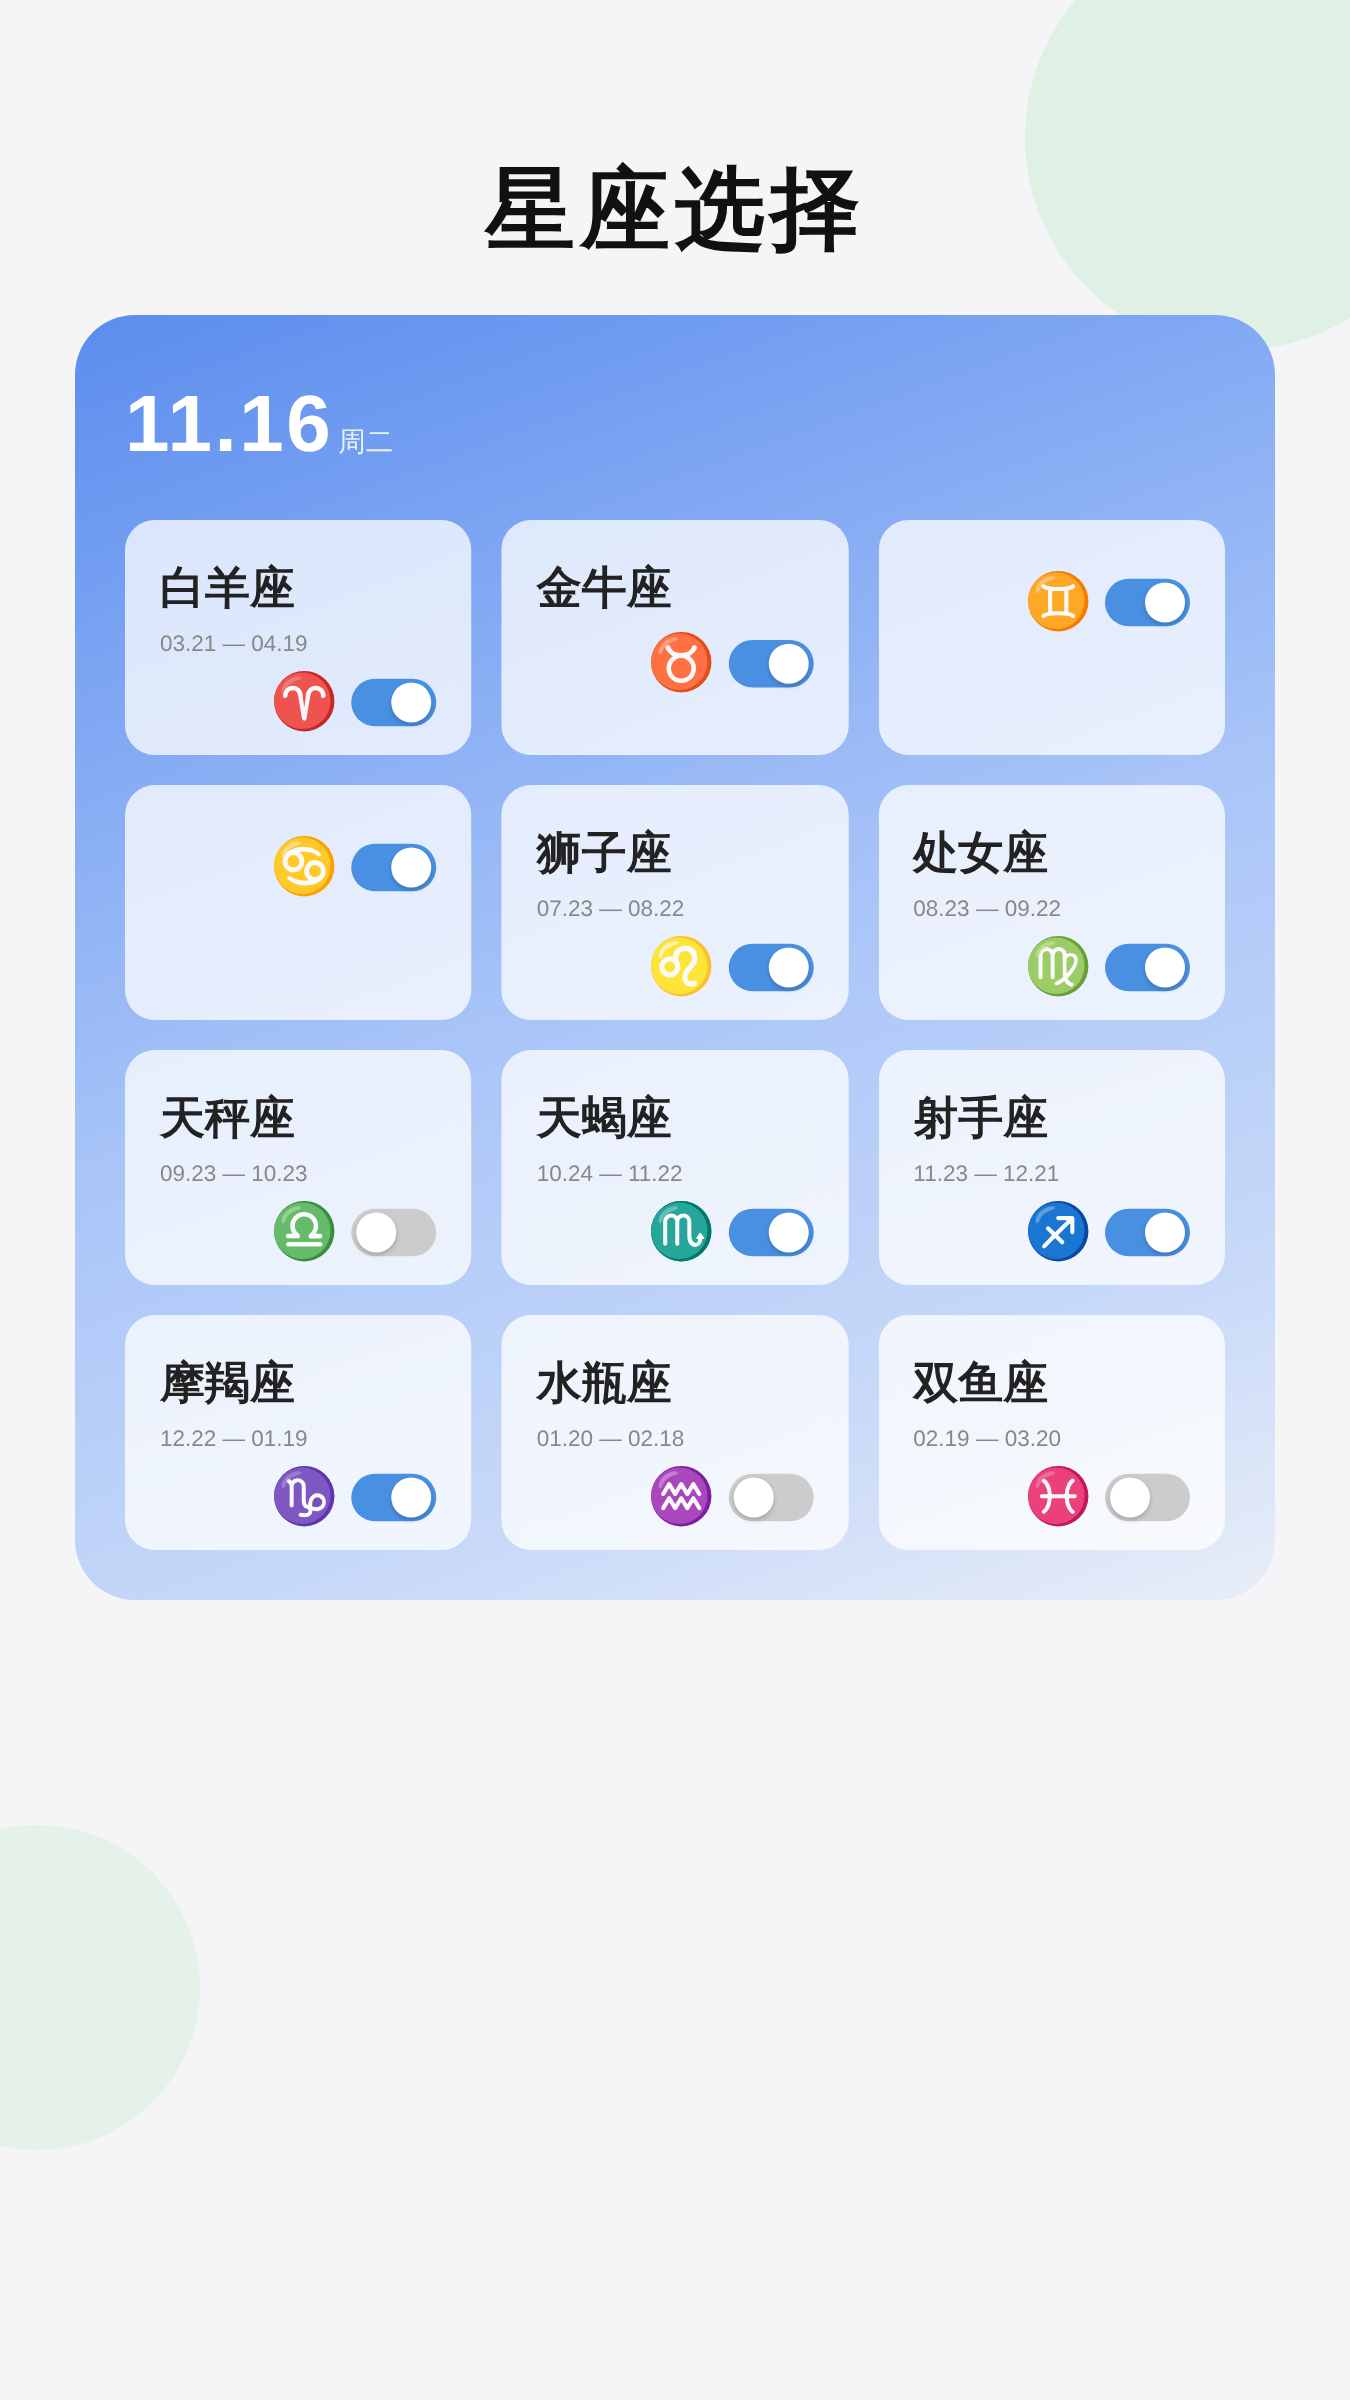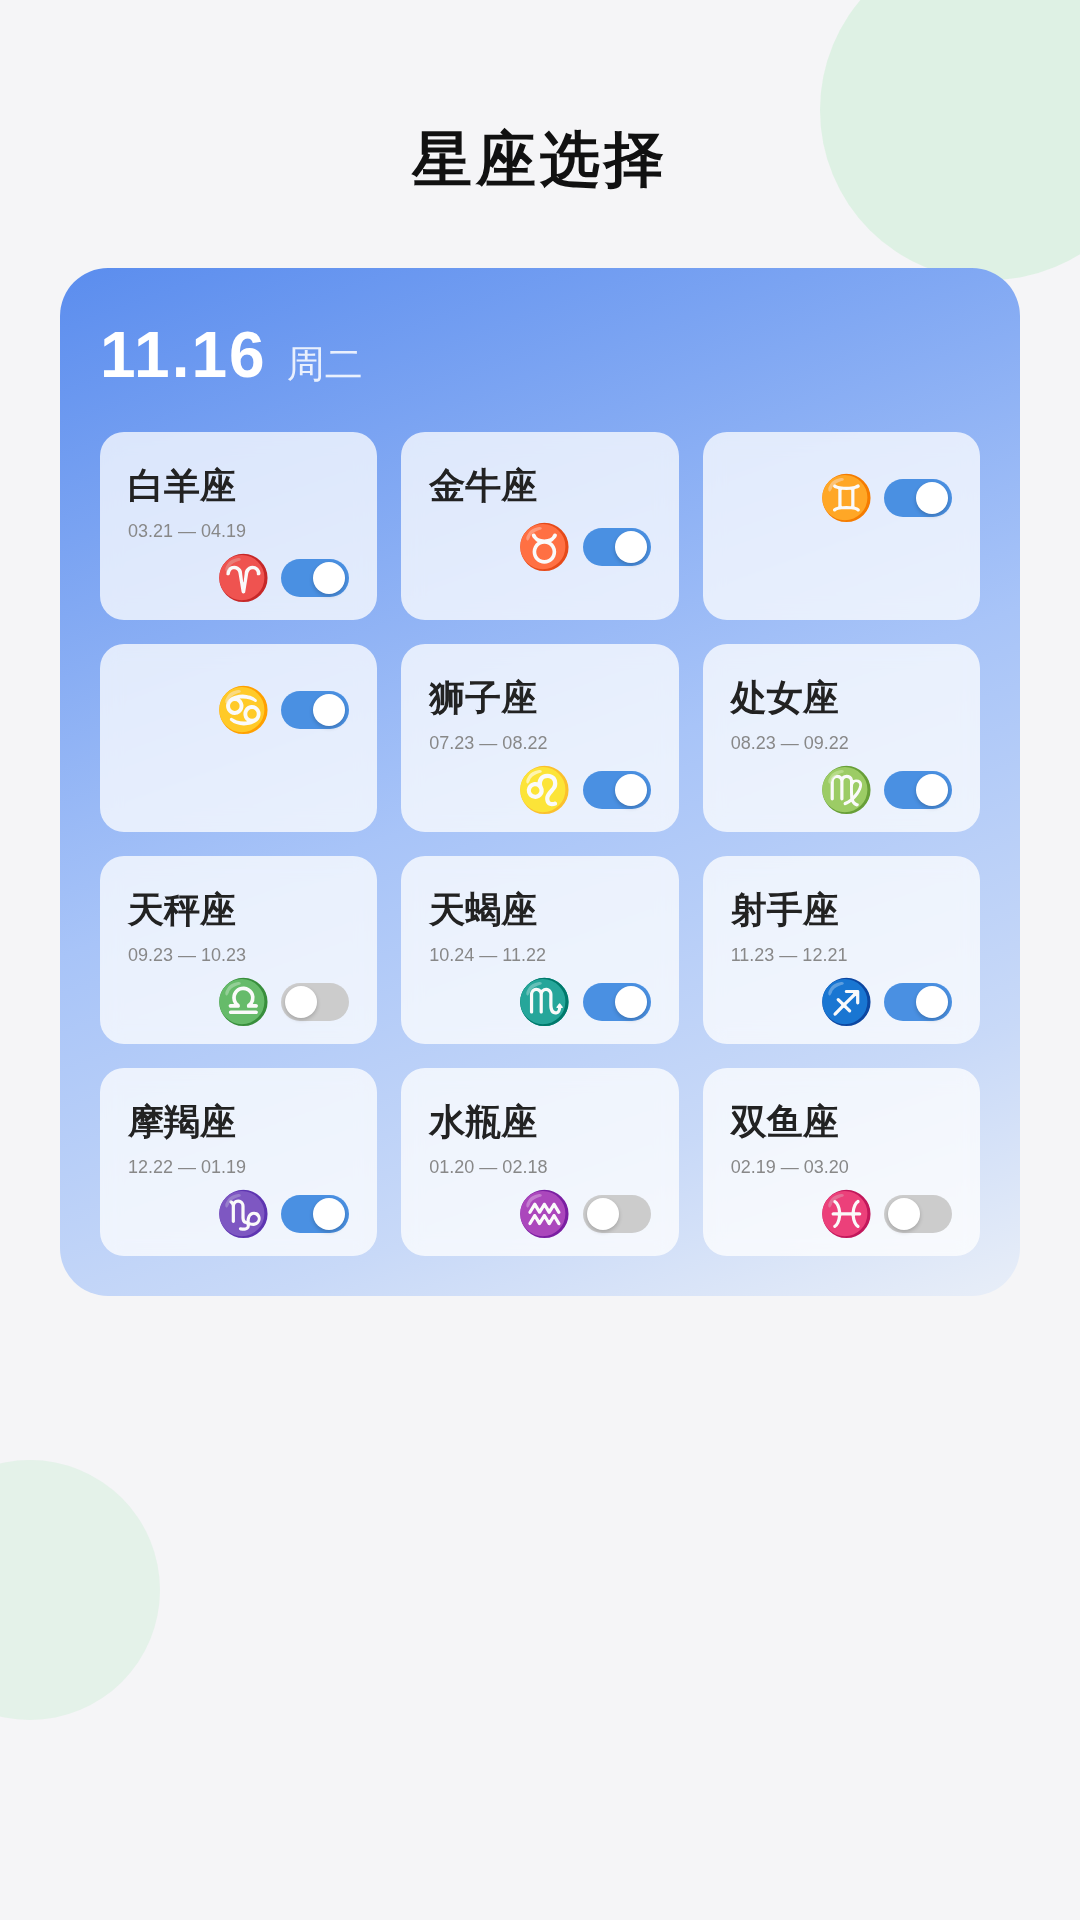--- a/index.html
+++ b/index.html
@@ -35,53 +35,53 @@
       background: #d4f0dc;
       border-radius: 50%;
       opacity: 0.5;
       z-index: 0;
     }
 
     .page-title {
       position: relative;
       z-index: 1;
       text-align: center;
-      font-size: 60px;
+      font-size: 72px;
       font-weight: 900;
       color: #111;
       padding-top: 120px;
-      padding-bottom: 67px;
+      padding-bottom: 36px;
       letter-spacing: 4px;
     }
 
     .card-container {
       position: relative;
       z-index: 1;
       margin: 0 60px;
       background: linear-gradient(160deg, #5b8dee 0%, #a8c4f8 50%, #c8d9f8 80%, #e8eef8 100%);
       border-radius: 48px;
       padding: 50px 40px 40px 40px;
     }
 
     .date-header {
       display: flex;
       align-items: baseline;
-      gap: 20px;
+      gap: 4px;
       margin-bottom: 40px;
     }
 
     .date-main {
       font-size: 64px;
       font-weight: 700;
       color: #fff;
       letter-spacing: 2px;
     }
 
     .date-day {
-      font-size: 38px;
+      font-size: 22px;
       color: rgba(255,255,255,0.85);
       font-weight: 400;
     }
 
     .grid {
       display: grid;
       grid-template-columns: 1fr 1fr 1fr;
       gap: 24px;
     }
 

